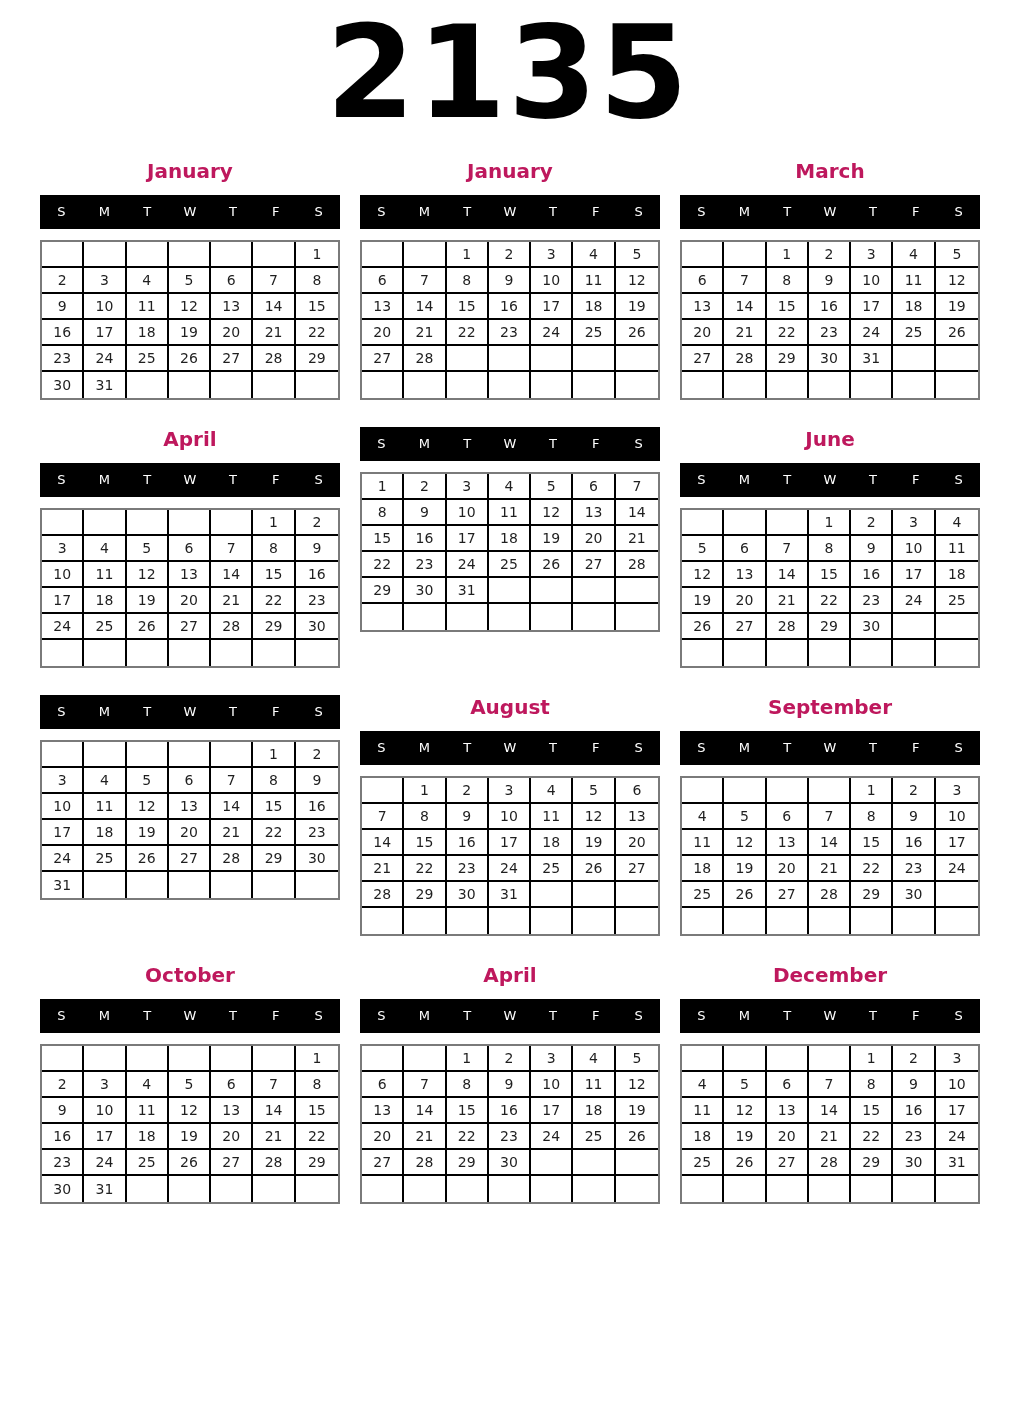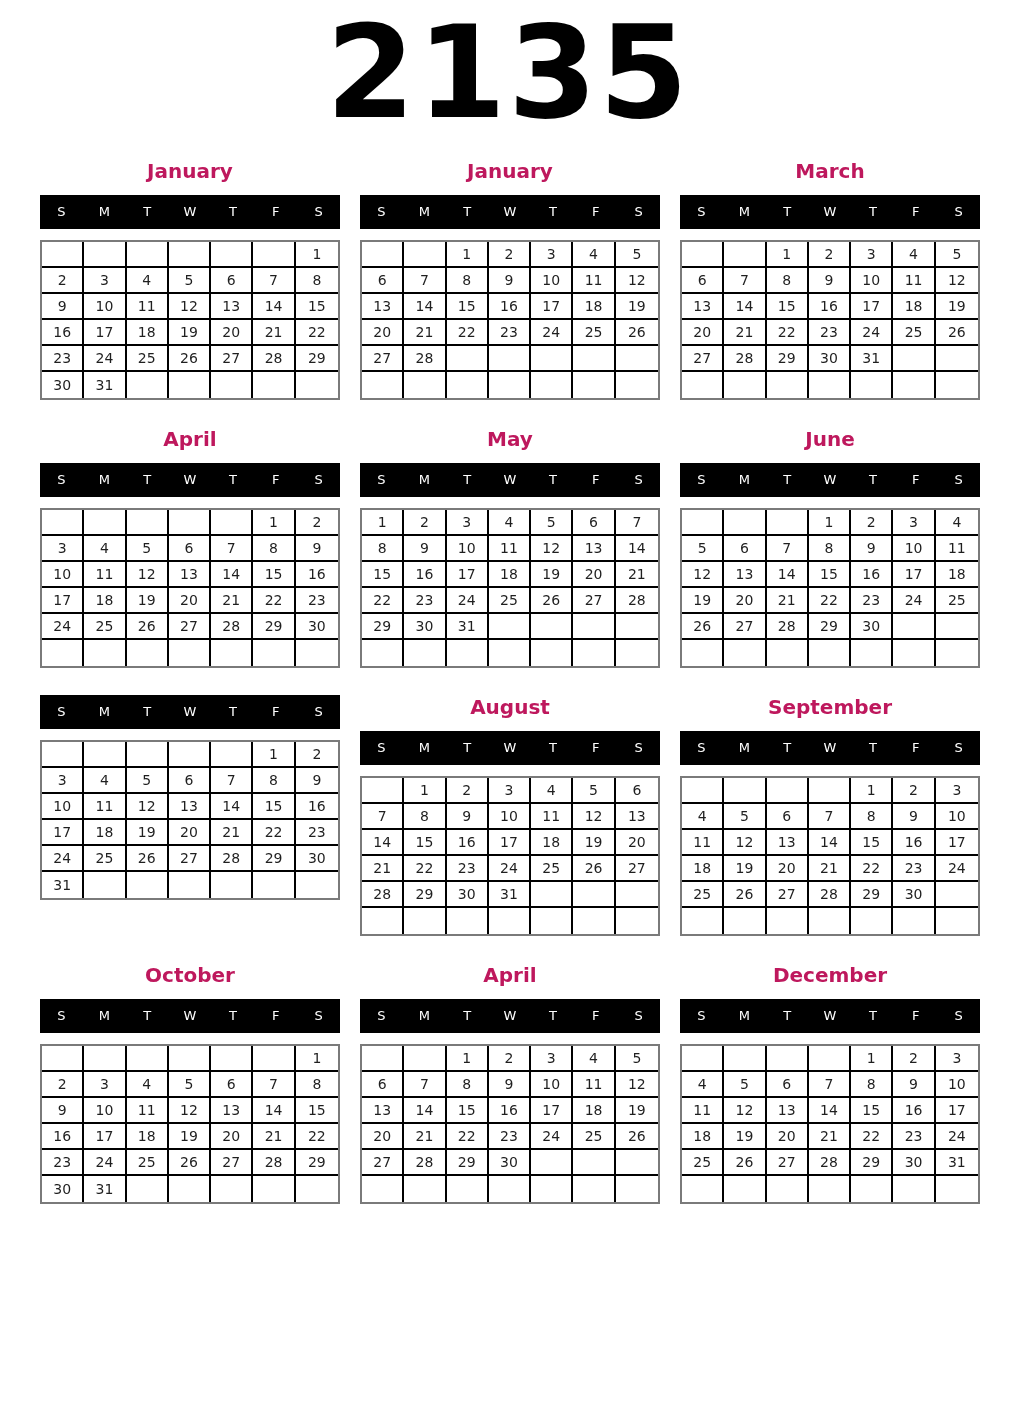--- a/index.html
+++ b/index.html
@@ -302,21 +302,20 @@
           <div class="cell"></div>
           <div class="cell"></div>
           <div class="cell"></div>
           <div class="cell"></div>
           <div class="cell"></div>
           <div class="cell"></div>
           <div class="cell"></div>
         </div>
       </div>
       <div class="month">
-        <div class="month-name">May</div>
         <div class="dow">
           <div class="dow-label">S</div>
           <div class="dow-label">M</div>
           <div class="dow-label">T</div>
           <div class="dow-label">W</div>
           <div class="dow-label">T</div>
           <div class="dow-label">F</div>
           <div class="dow-label">S</div>
         </div>
         <div class="days">

